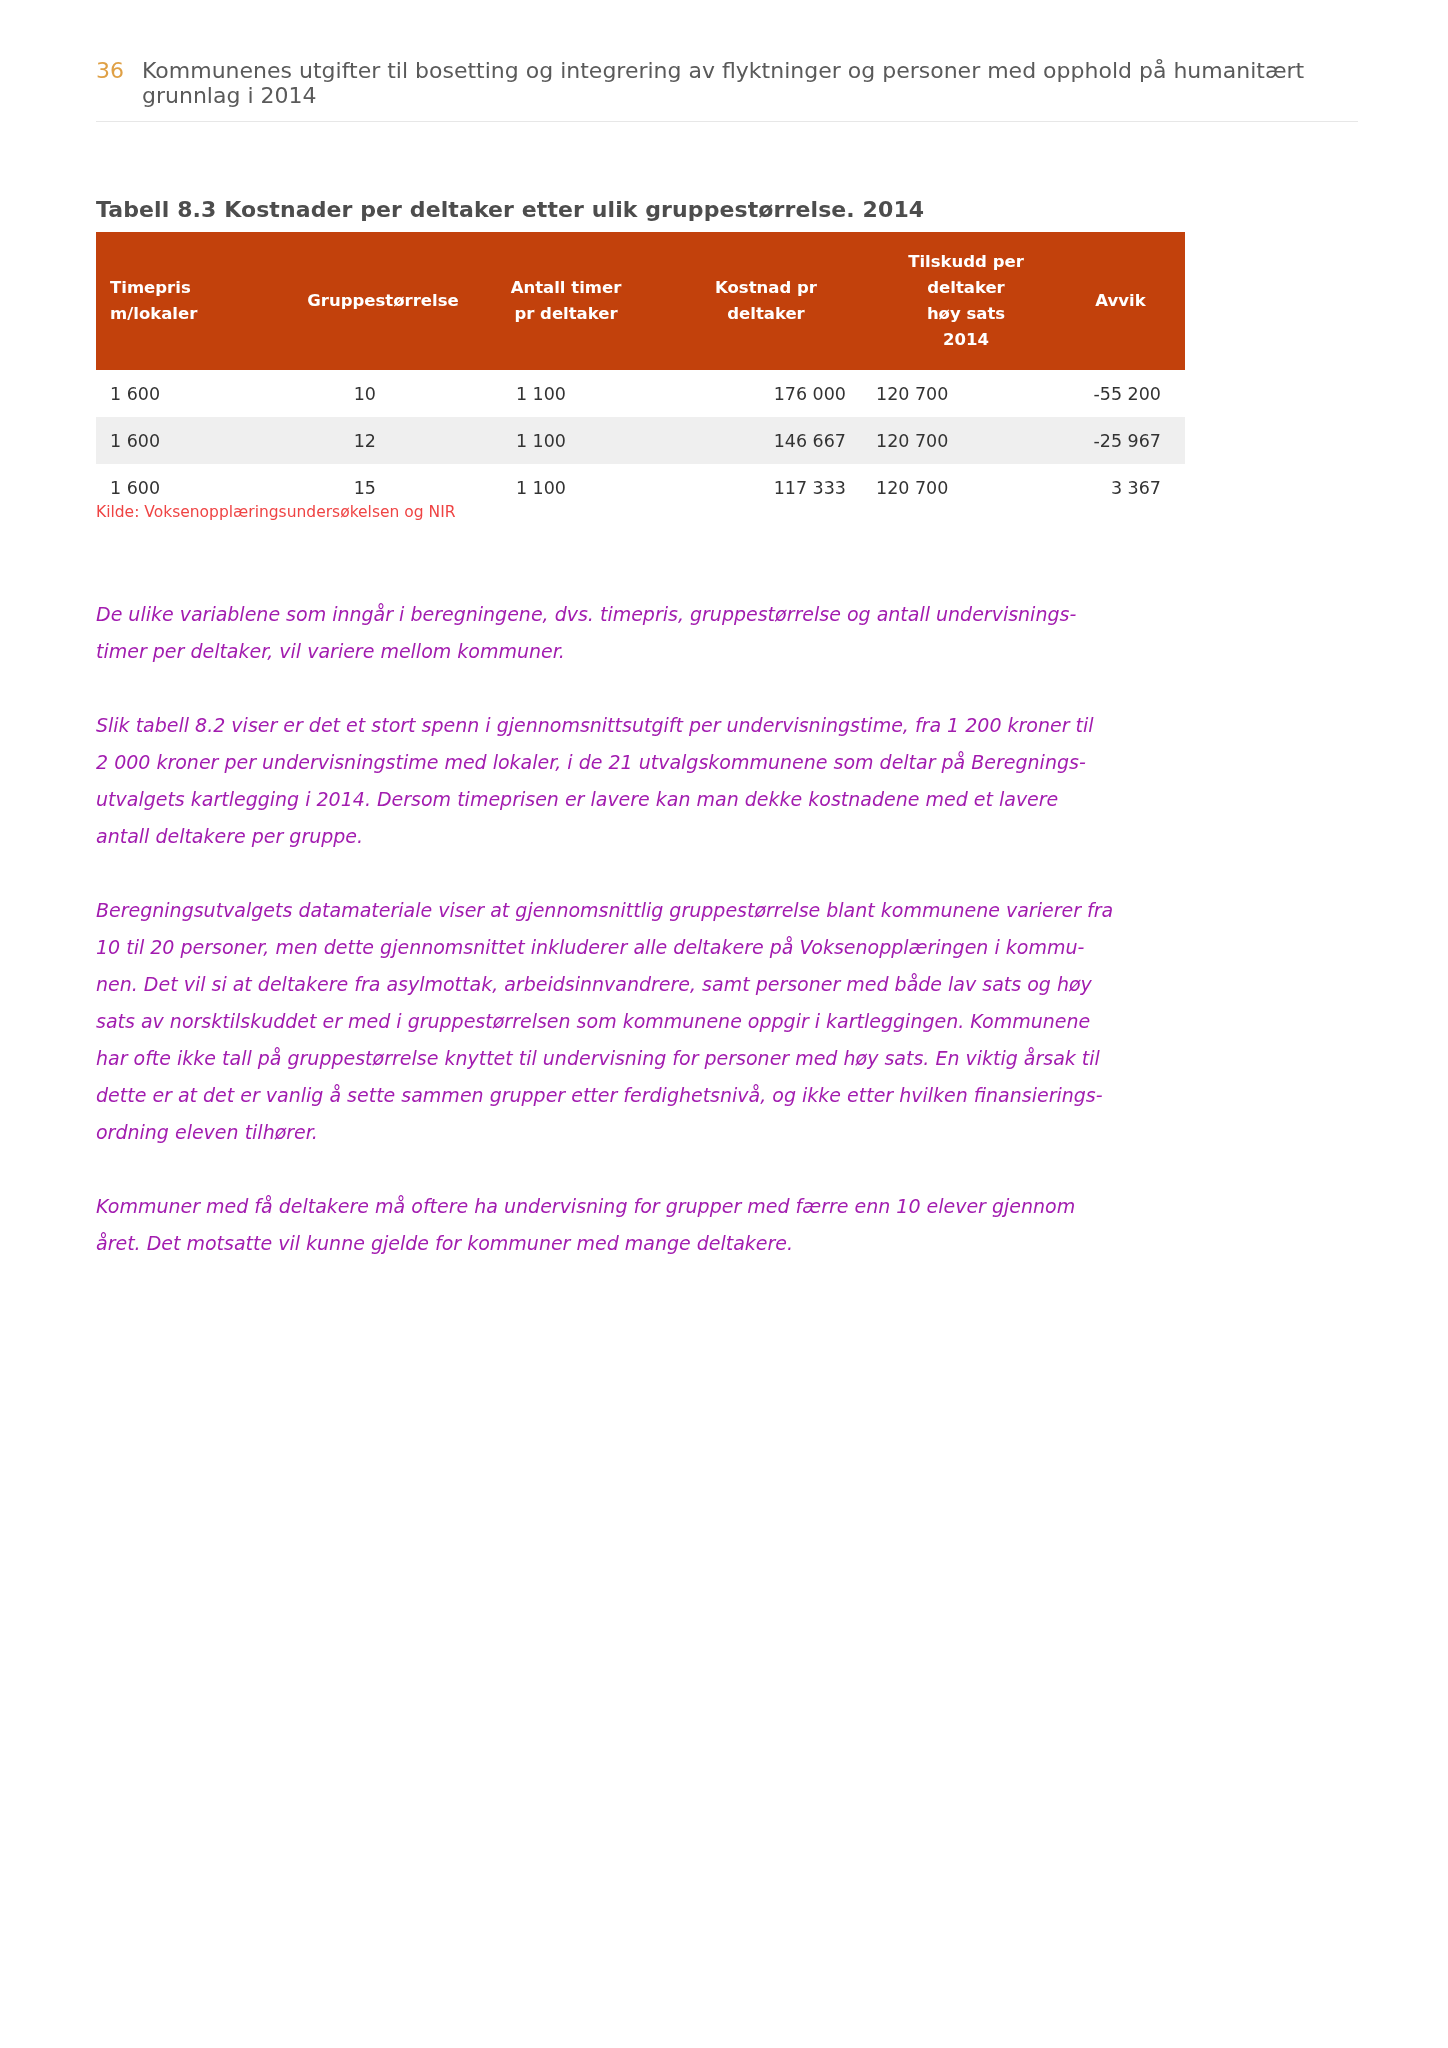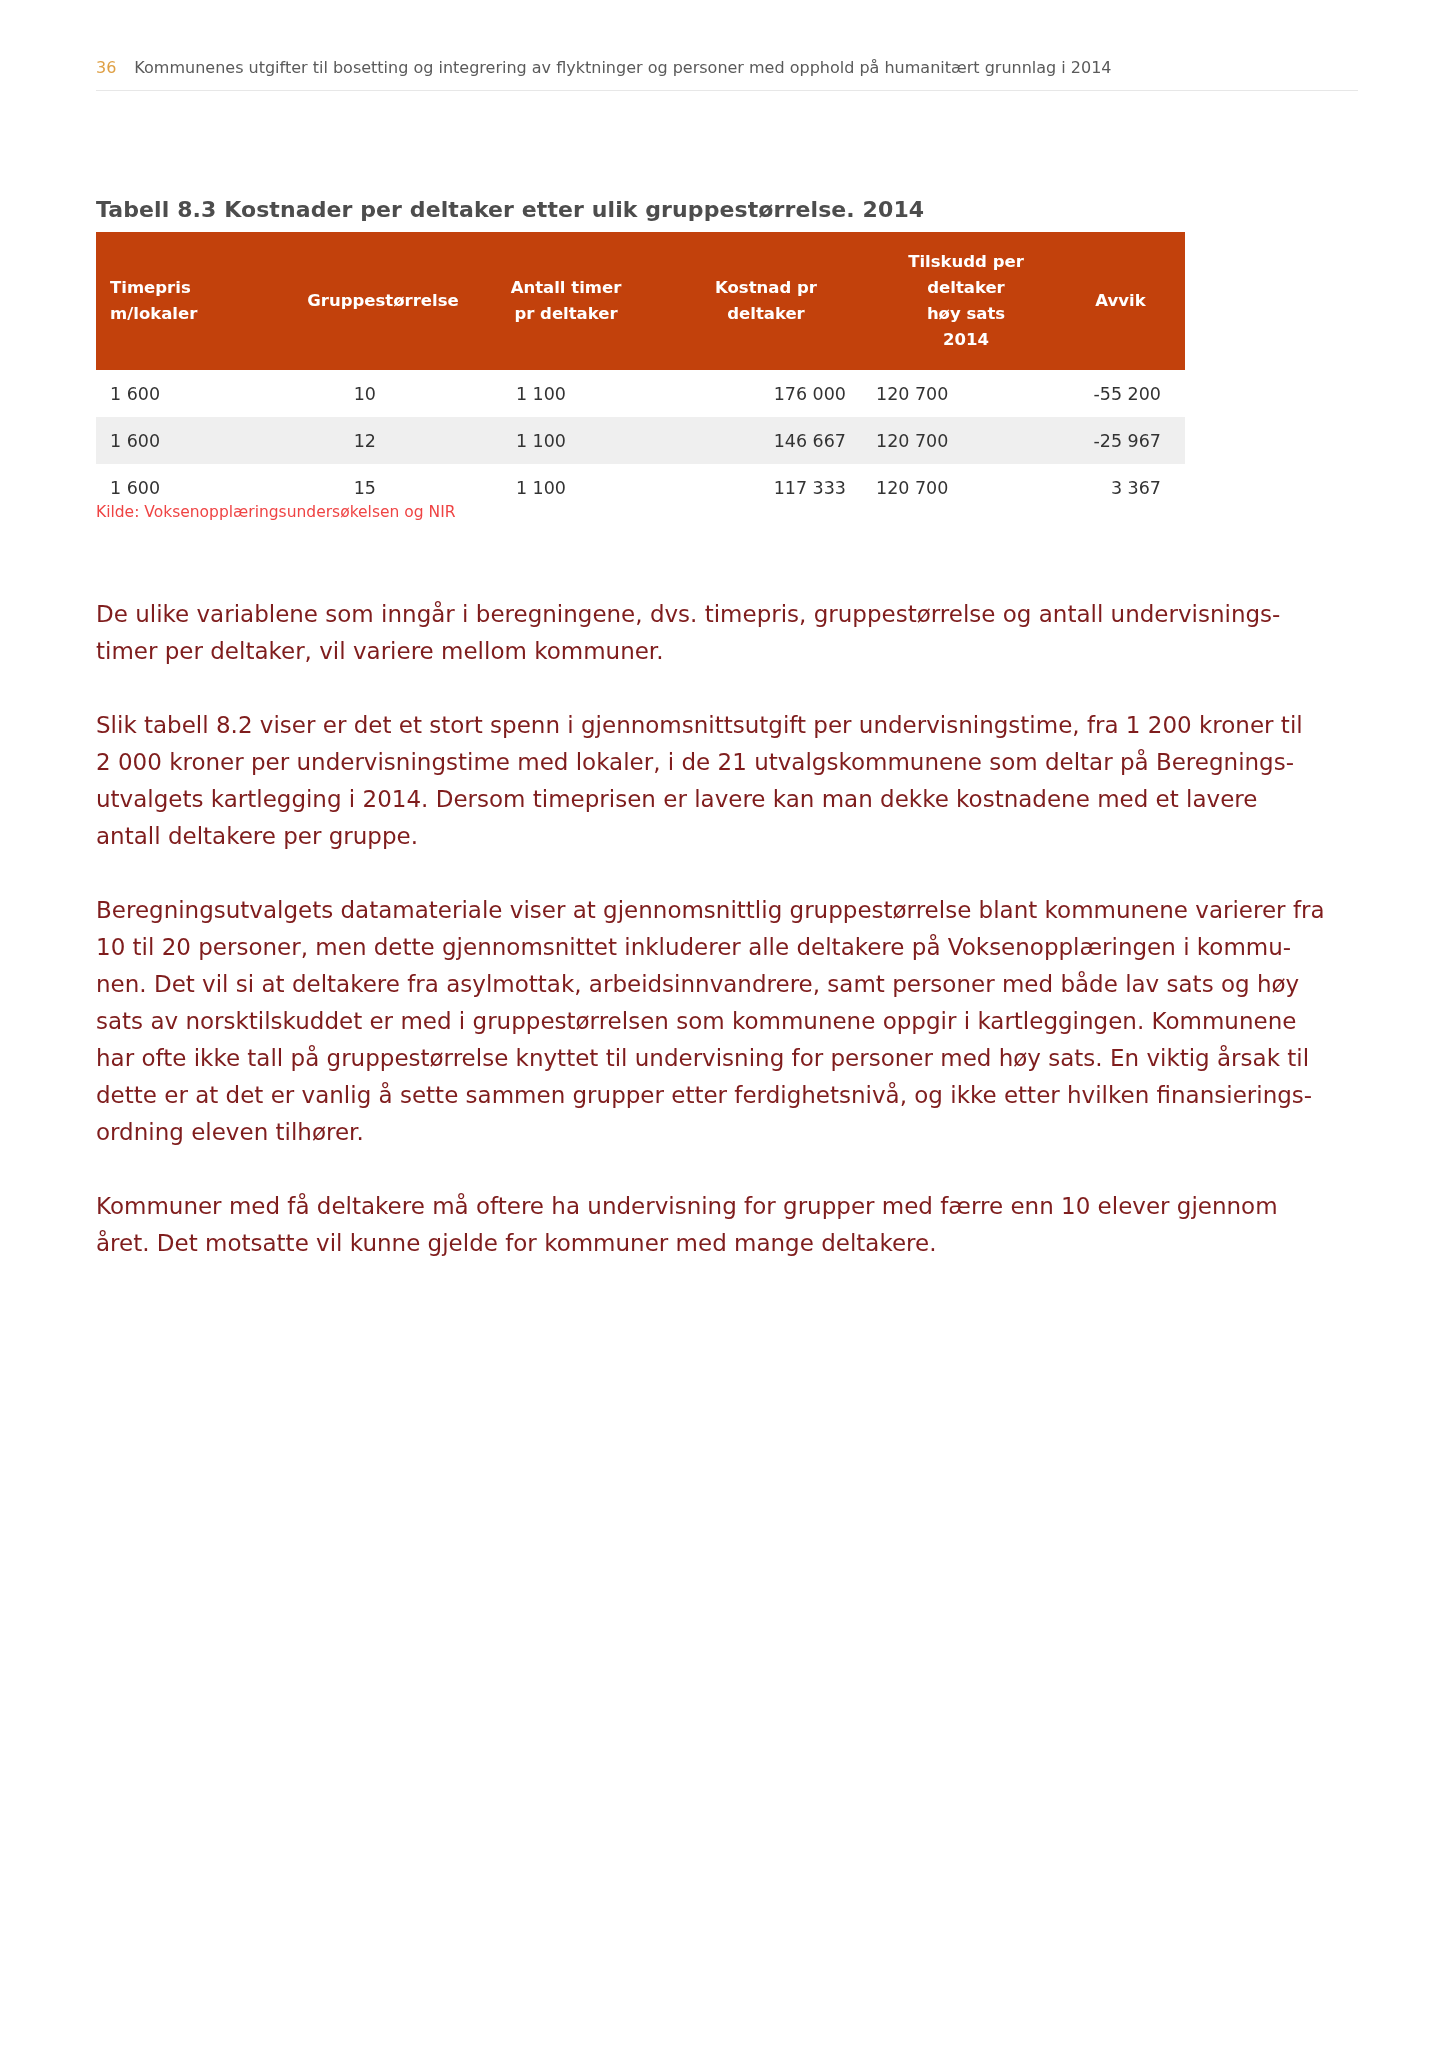--- a/index.html
+++ b/index.html
@@ -9,21 +9,21 @@
     font-family:"DejaVu Sans","Liberation Sans",sans-serif;
     position:relative;
     -webkit-font-smoothing:antialiased;
   }
   .page { position:absolute; inset:0; }
 
   
   .running-header {
     position:absolute; left:96px; top:58px; width:1262px;
     display:flex; align-items:baseline; gap:18px;
-    font-size:16px; color:#5a5a5a;
+    font-size:22px; color:#5a5a5a;
     padding-bottom:13px;
     border-bottom:1px solid #e7e7e7;
   }
   .page-num { color:#dfa045; }
 
   
   .table-caption {
     position:absolute; left:96px; top:197px;
     font-size:22px; font-weight:bold; color:#4d4d4d;
     letter-spacing:0.1px;
@@ -55,21 +55,21 @@
 
   
   .source-note {
     position:absolute; left:96px; top:503px;
     font-size:15.5px; color:#ef4444;
   }
 
   
   .body-text {
     position:absolute; left:96px; top:596px; width:1210px;
-    font-size:23px; line-height:37px; color:#7f1d1d;
+    font-size:19px; line-height:37px; color:#a21caf;font-style:italic;
   }
   .body-text p { margin:0 0 37px 0; white-space:pre; }
 </style>
 </head>
 <body>
 
 <div class="page">
 
   <header class="running-header">
     <span class="page-num">36</span>

